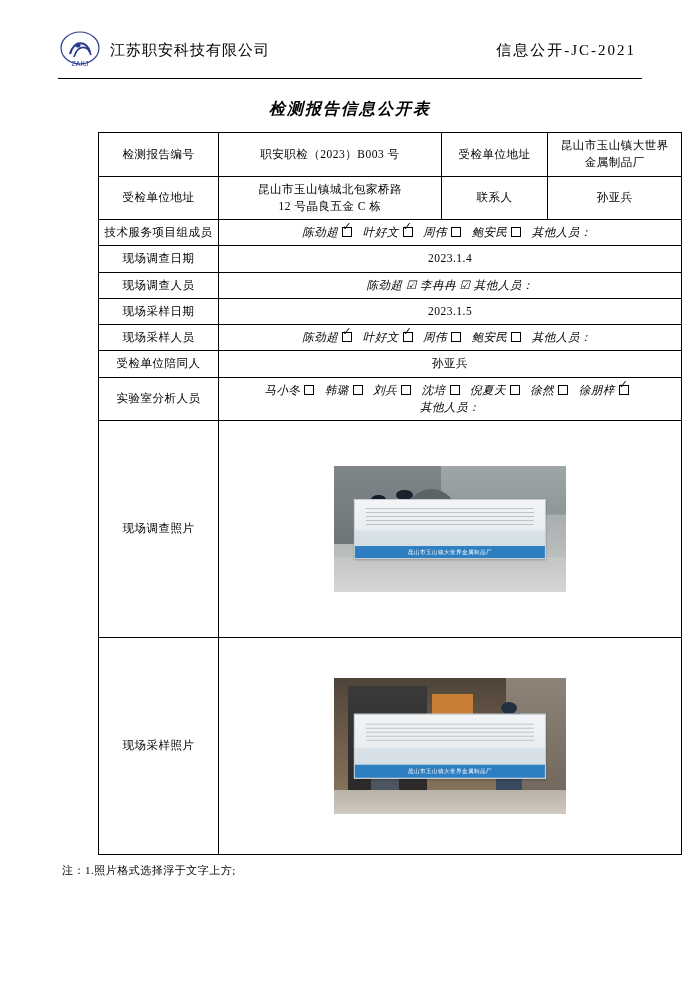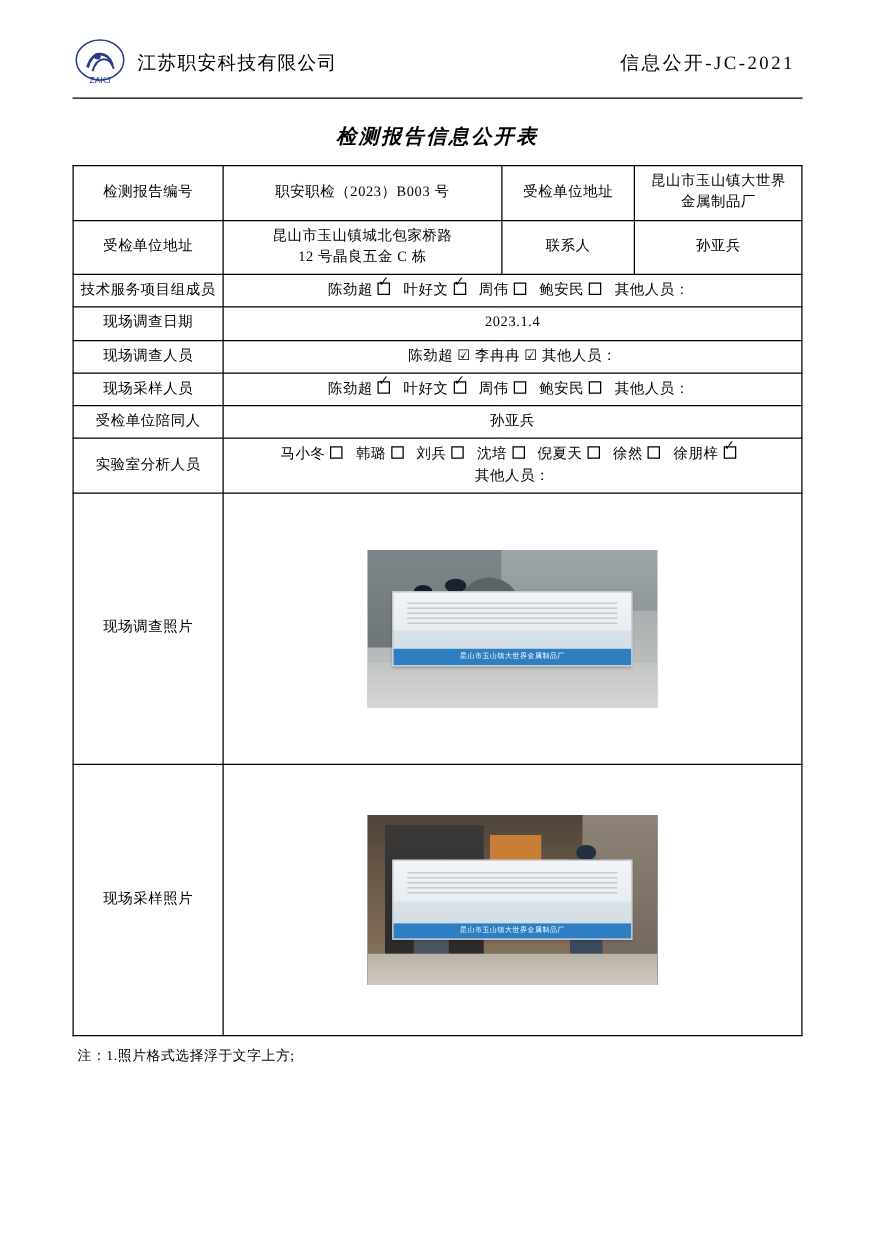--- a/index.html
+++ b/index.html
@@ -65,35 +65,37 @@
     letter-spacing: 2px;
     margin: 20px 0 12px 0;
     font-style: italic;
   }
   
   table.main {
     width: 100%;
     border-collapse: collapse;
     table-layout: fixed;
     font-size: 11.5px;
+    margin-left: 40px;
   }
   table.main td {
     border: 1px solid #000;
     padding: 4px 3px;
     vertical-align: middle;
     text-align: center;
     line-height: 1.5;
     letter-spacing: 0.5px;
   }
   td.lbl {
     width: 108px;
   }
   td.left-pad {
     text-align: left;
     padding-left: 8px;
+    font-style: italic;
   }
   .chk {
     display: inline-block;
     width: 8px;
     height: 8px;
     border: 1px solid #000;
     position: relative;
     vertical-align: -1px;
     margin: 0 1px 0 2px;
   }
@@ -287,20 +289,24 @@
       </tr>
       <tr>
         <td class="lbl">现场调查日期</td>
         <td colspan="3">2023.1.4</td>
       </tr>
       <tr>
         <td class="lbl">现场调查人员</td>
         <td colspan="3" class="left-pad">陈劲超 ☑  李冉冉 ☑  其他人员：</td>
       </tr>
       <tr>
+        <td class="lbl">现场采样日期</td>
+        <td colspan="3">2023.1.5</td>
+      </tr>
+      <tr>
         <td class="lbl">现场采样人员</td>
         <td colspan="3" class="left-pad">
           <span class="grp"><span class="nm">陈劲超</span><span class="chk on"></span></span>
           <span class="grp"><span class="nm">叶好文</span><span class="chk on"></span></span>
           <span class="grp"><span class="nm">周伟</span><span class="chk"></span></span>
           <span class="grp"><span class="nm">鲍安民</span><span class="chk"></span></span>
           <span class="grp">其他人员：</span>
         </td>
       </tr>
       <tr>

